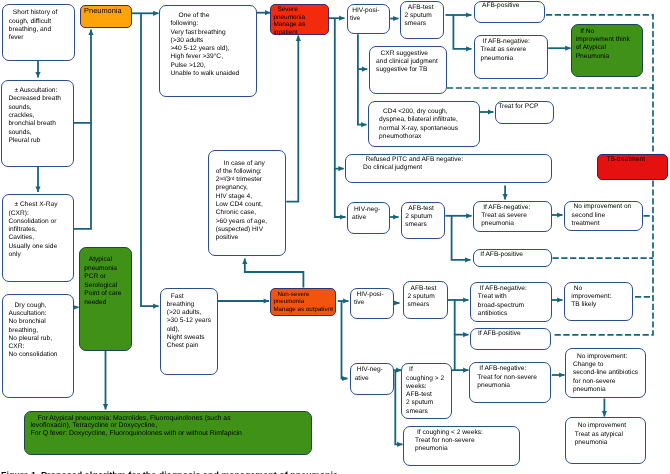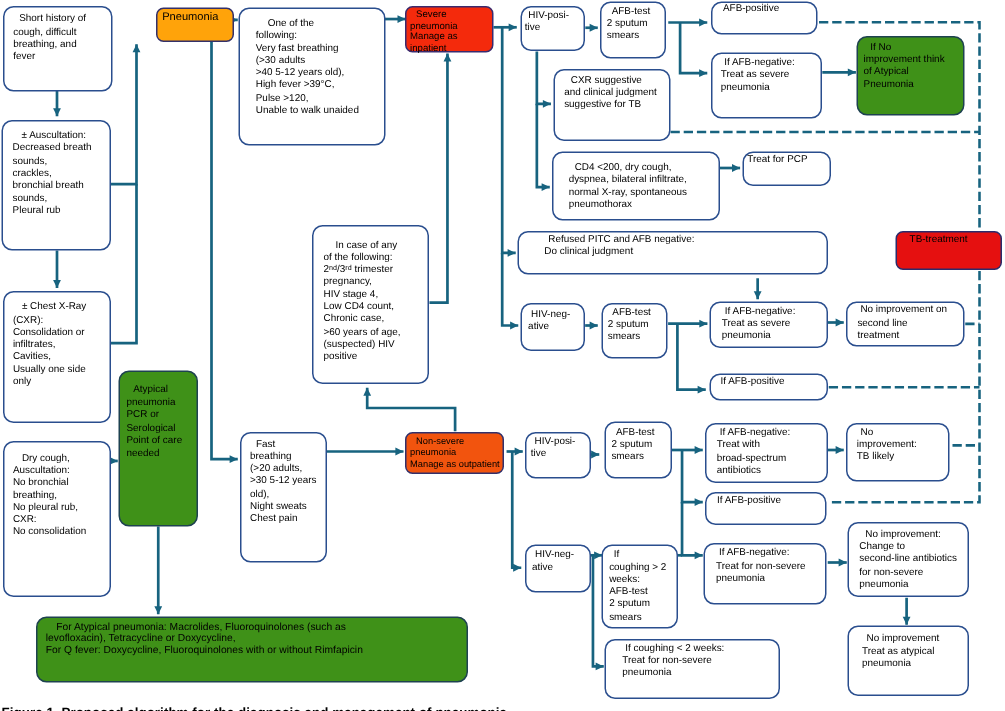--- a/index.html
+++ b/index.html
@@ -4,21 +4,21 @@
 <title>Pneumonia algorithm</title>
 <style>
   html,body{margin:0;padding:0;background:#fff;}
   body{width:670px;height:474px;overflow:hidden;font-family:"Liberation Sans",sans-serif;
        -webkit-font-smoothing:antialiased;text-rendering:geometricPrecision;}
   #canvas{position:relative;width:670px;height:474px;background:#fff;}
   .box{position:absolute;box-sizing:border-box;border:1.4px solid #2A4E8E;border-radius:7px;
        background:#fff;color:#000;font-size:6.6px;line-height:8.3px;font-weight:normal;
        padding:6.5px 2px 0 6px;white-space:pre-line;letter-spacing:0.01px;
        overflow:visible;}
-  .box.orange{background:#FFA30A;border-color:#33306A;border-width:1.6px;border-radius:5px;margin-left:24px;}
+  .box.orange{background:#FFA30A;border-color:#33306A;border-width:1.6px;border-radius:5px;}
   .box.red{background:#F42A0C;border-color:#3A2A6E;border-width:1.6px;border-radius:5px;}
   .box.red2{background:#E51010;border-color:#2B2B6B;border-width:1.5px;border-radius:5px;}
   .box.green{background:#3F9118;border-color:#1E4250;border-width:1.7px;}
   .box.greenbar{background:#3F9118;border-color:#1E4250;border-width:1.7px;}
   .box.orange2{background:#F2540E;border-color:#33306A;border-width:1.6px;border-radius:5px;}
   .box sup{font-size:0.72em;vertical-align:0.28em;line-height:0;display:inline;white-space:pre;}
   svg#wires{position:absolute;left:0;top:0;width:670px;height:474px;pointer-events:none;}
   .cap{position:absolute;left:1px;top:469.5px;font-size:8.9px;font-weight:bold;color:#000;
        letter-spacing:0.05px;white-space:nowrap;line-height:10px;}
 </style>

